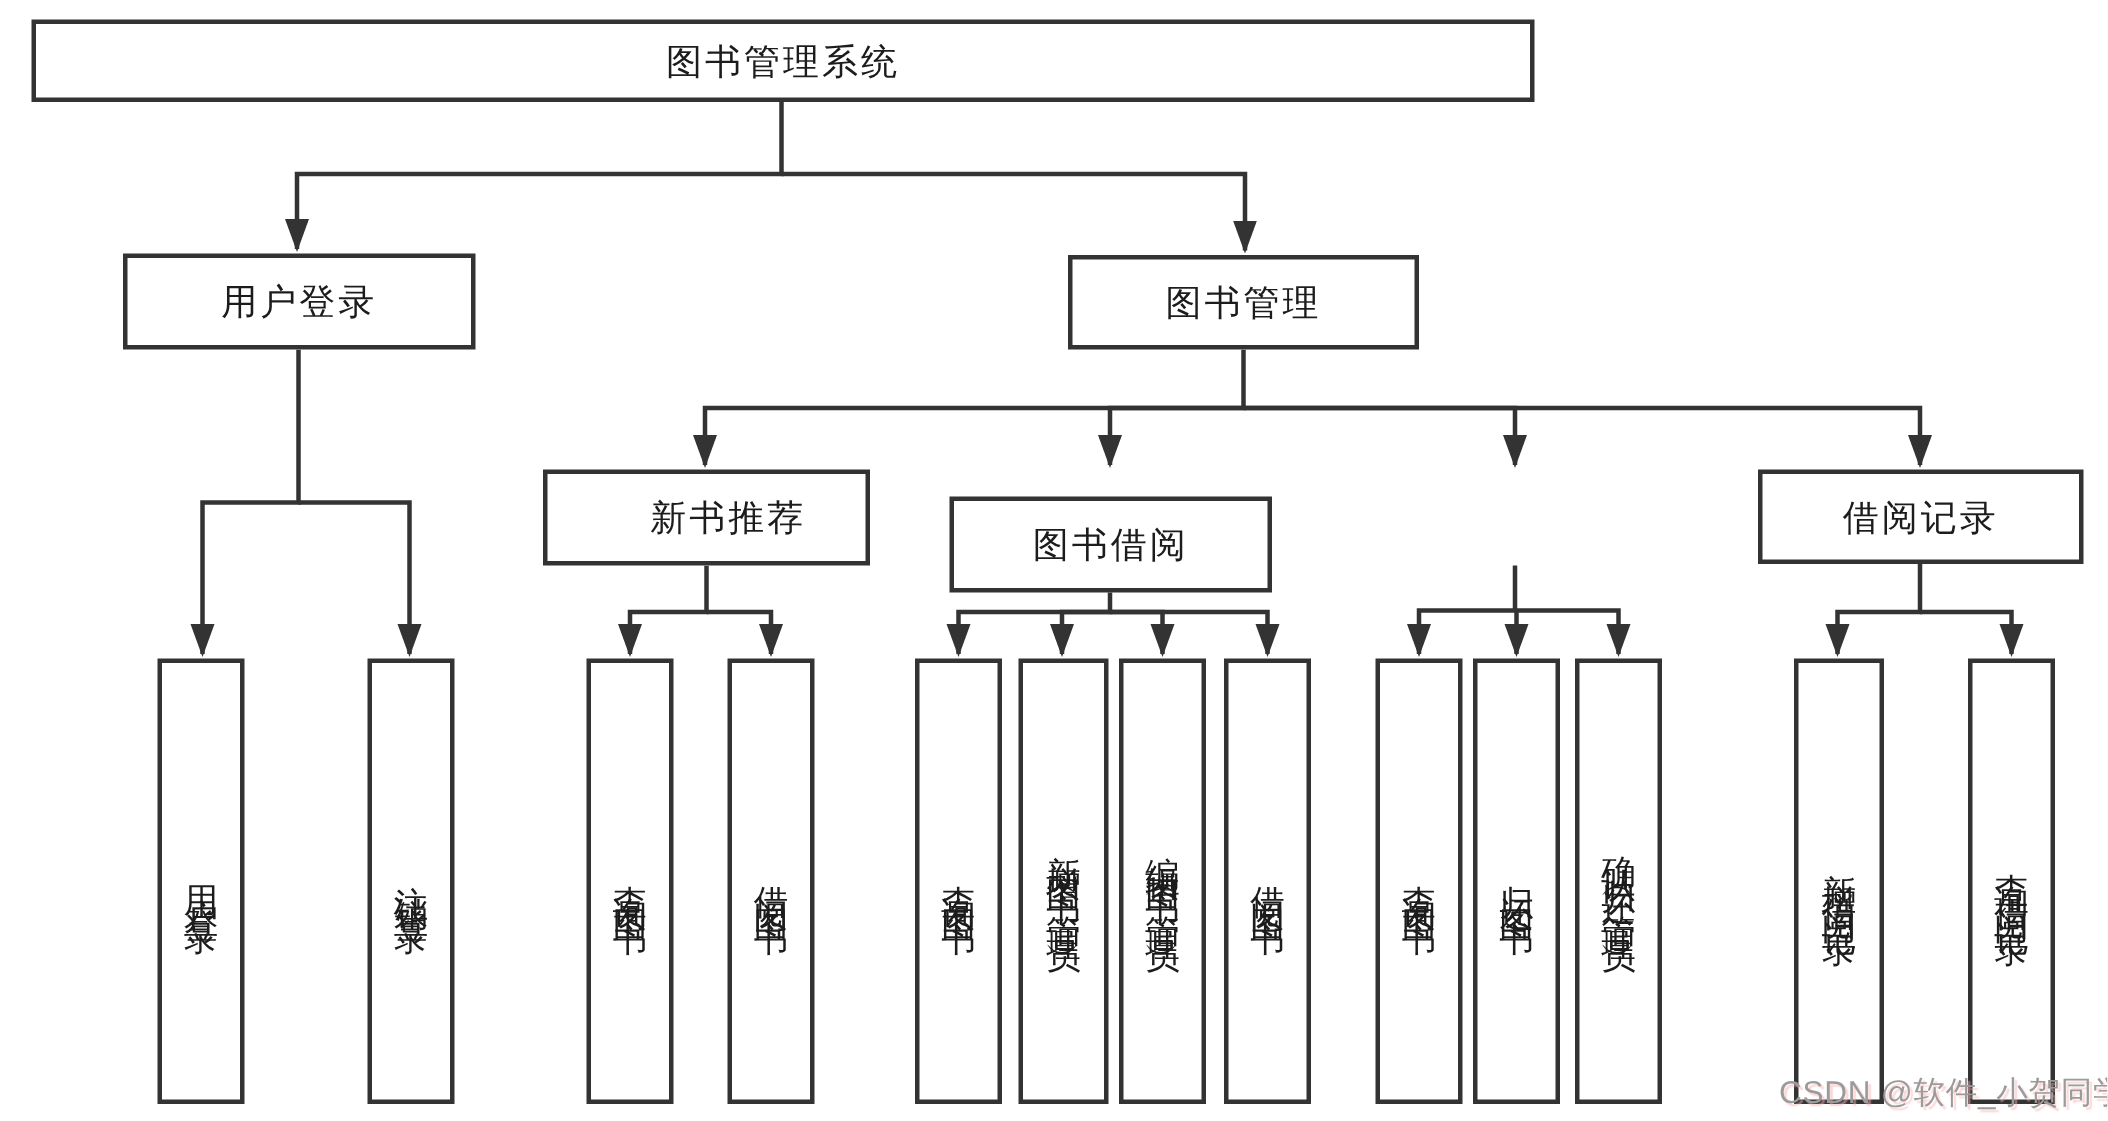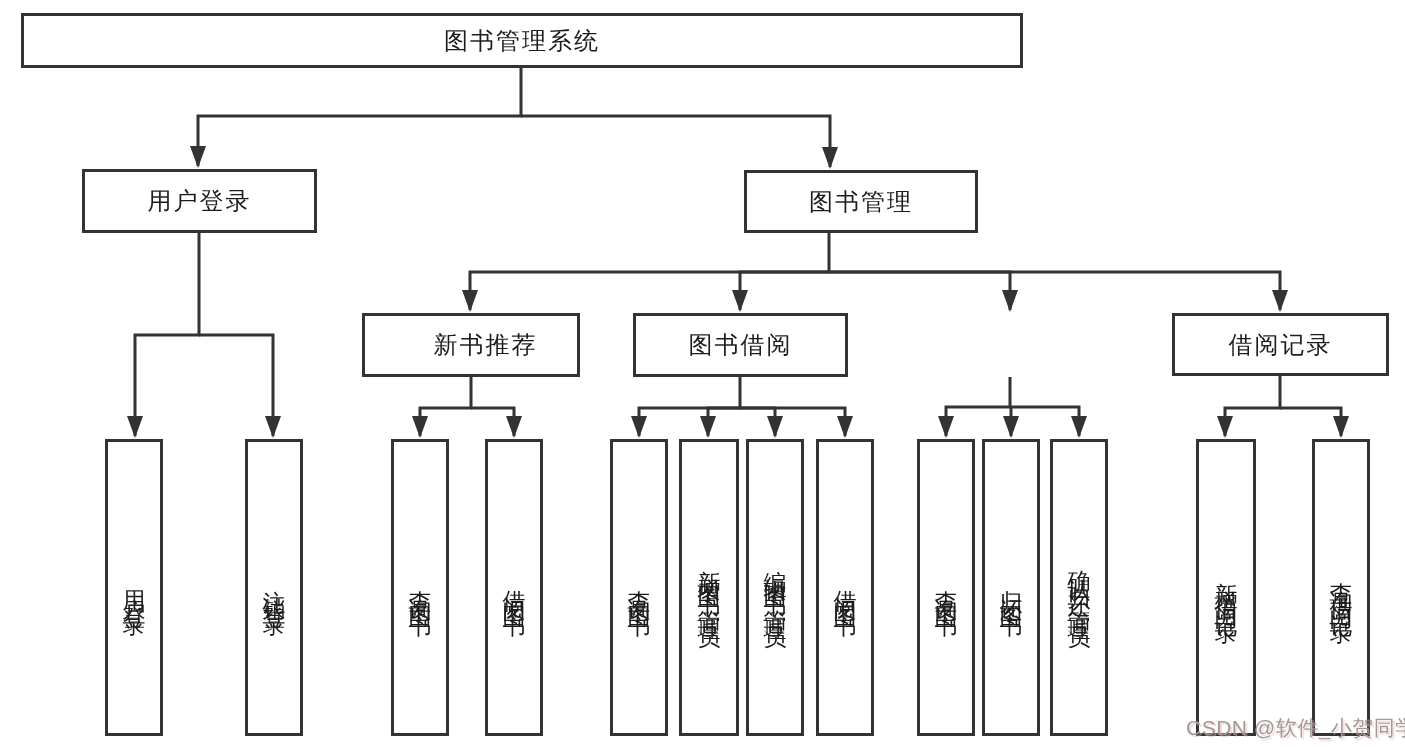--- a/index.html
+++ b/index.html
@@ -33,23 +33,23 @@
   }
   .leaf {
     writing-mode: vertical-lr;
     font-size: 23px;
     letter-spacing: 8px;
     line-height: 1;
   }
   
   .n-root { left: 21px;   top: 13px;  width: 1002px; height: 55px; }
   .n-l1a  { left: 82px;   top: 169px; width: 235px;  height: 64px; }
-  .n-l1b  { left: 712px;  top: 170px; width: 234px;  height: 63px; margin-left: 32px; }
+  .n-l1b  { left: 712px;  top: 170px; width: 234px;  height: 63px; }
   .n-l2a  { left: 362px;  top: 313px; width: 218px;  height: 64px; padding-left: 29px; }
-  .n-l2b  { left: 633px;  top: 313px; width: 215px;  height: 64px; text-align: right; }
+  .n-l2b  { left: 633px;  top: 331px; width: 215px;  height: 64px; text-align: right; }
   .n-l2c  { left: 903px;  top: 313px; width: 215px;  height: 64px; }
   .n-l2d  { left: 1172px; top: 313px; width: 217px;  height: 63px; }
   
   .n-f1  { left: 105px;  top: 439px; width: 58px; height: 297px; }
   .n-f2  { left: 245px;  top: 439px; width: 58px; height: 297px; }
   .n-f3  { left: 391px;  top: 439px; width: 58px; height: 297px; }
   .n-f4  { left: 485px;  top: 439px; width: 58px; height: 297px; }
   .n-f5  { left: 610px;  top: 439px; width: 58px; height: 297px; }
   .n-f6  { left: 679px;  top: 439px; width: 60px; height: 297px; }
   .n-f7  { left: 746px;  top: 439px; width: 58px; height: 297px; }

